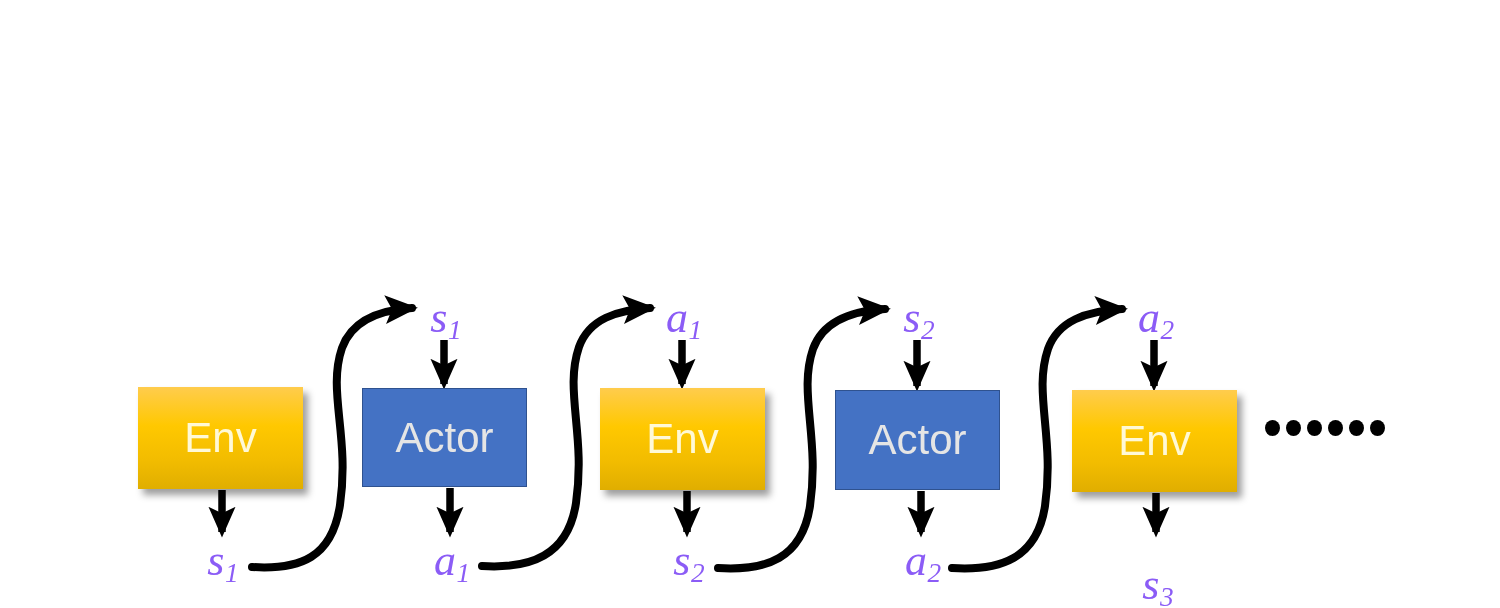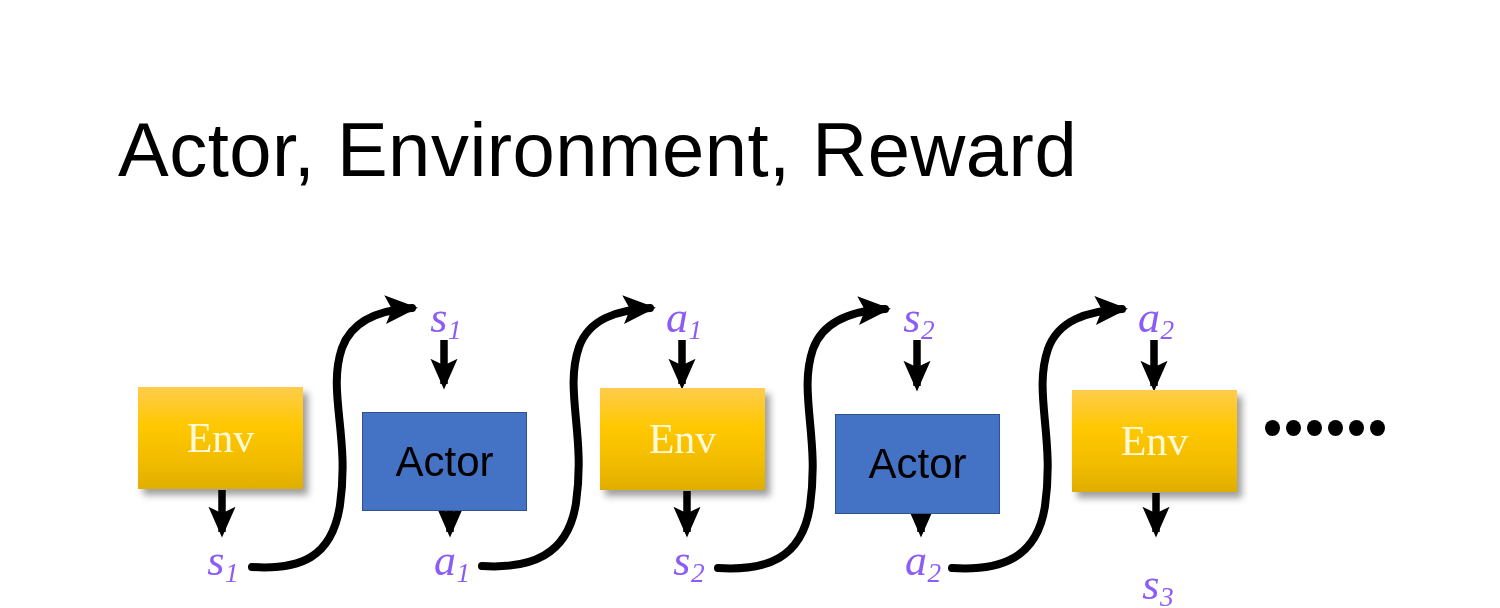--- a/index.html
+++ b/index.html
@@ -49,28 +49,26 @@
     font-family: "Liberation Sans", sans-serif;
     font-size: 42px;
     font-weight: 400;
     line-height: 1;
   }
   .node-box.env {
     background: linear-gradient(to bottom, #FFCC4D 0%, #FFC800 38%, #F2BC00 72%, #E0AE00 100%);
     color: #FFF9D6;
     border: none;
     box-shadow: 5px 6px 7px rgba(0,0,0,0.38);
-    font-family: Liberation Serif, serif;
   }
   .node-box.actor {
     background: #4472C4;
-    color: #000000;
+    color: #e5e5e5;
     border: 1.5px solid #2F528F;
     box-shadow: none;
-    margin-top: 24px;
   }
 
   
   .math-label {
     position: absolute;
     font-family: "Liberation Serif", serif;
     font-style: italic;
     font-size: 44px;
     color: #8b5cf6;
     white-space: nowrap;
@@ -98,21 +96,20 @@
     height: 16px;
     border-radius: 50%;
     background: #000000;
   }
 </style>
 </head>
 <body>
 
 <div id="slide">
 
-  <div id="title">Actor, Environment, Reward</div>
 
   <svg id="diagram" viewBox="0 0 1500 608" aria-hidden="true">
     <defs>
       <marker id="ah" viewBox="0 0 10 10" refX="8.2" refY="5" markerWidth="4.1" markerHeight="4.1" orient="auto-start-reverse">
         <path d="M 0 0.6 L 10 5 L 0 9.4 L 2.1 5 Z" fill="#000000"></path>
       </marker>
     </defs>
 
     <g stroke="#000000" stroke-width="7.5" fill="none" marker-end="url(#ah)">
       <line x1="444" y1="340" x2="444" y2="384"></line>

